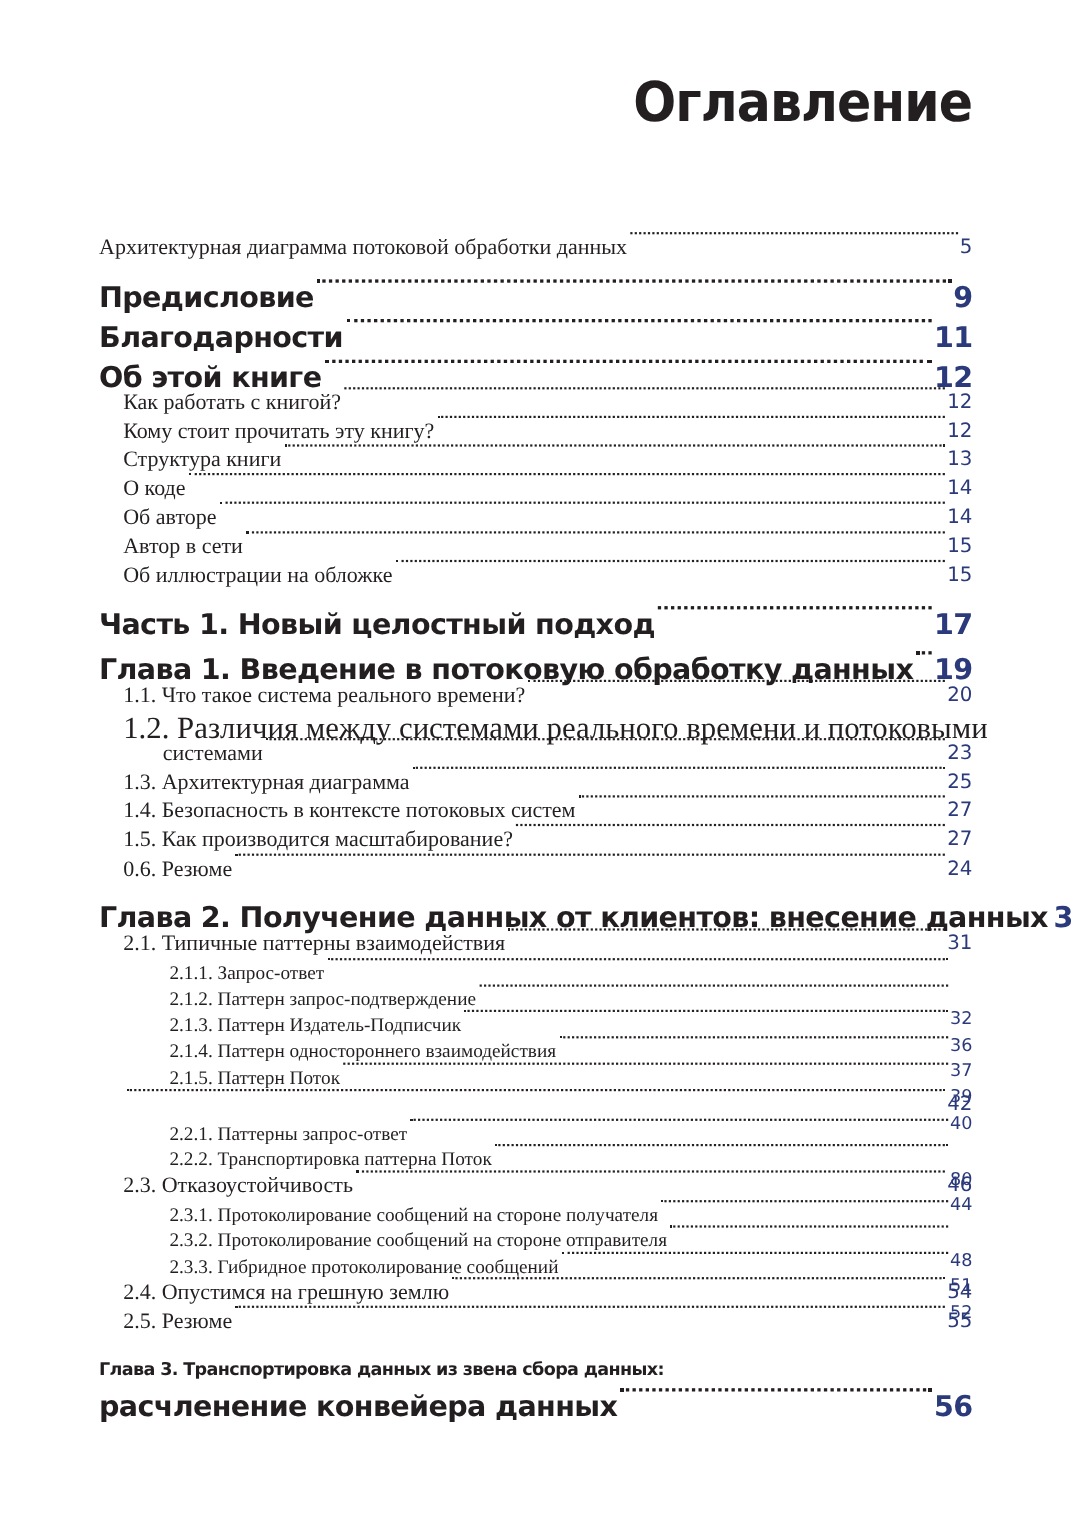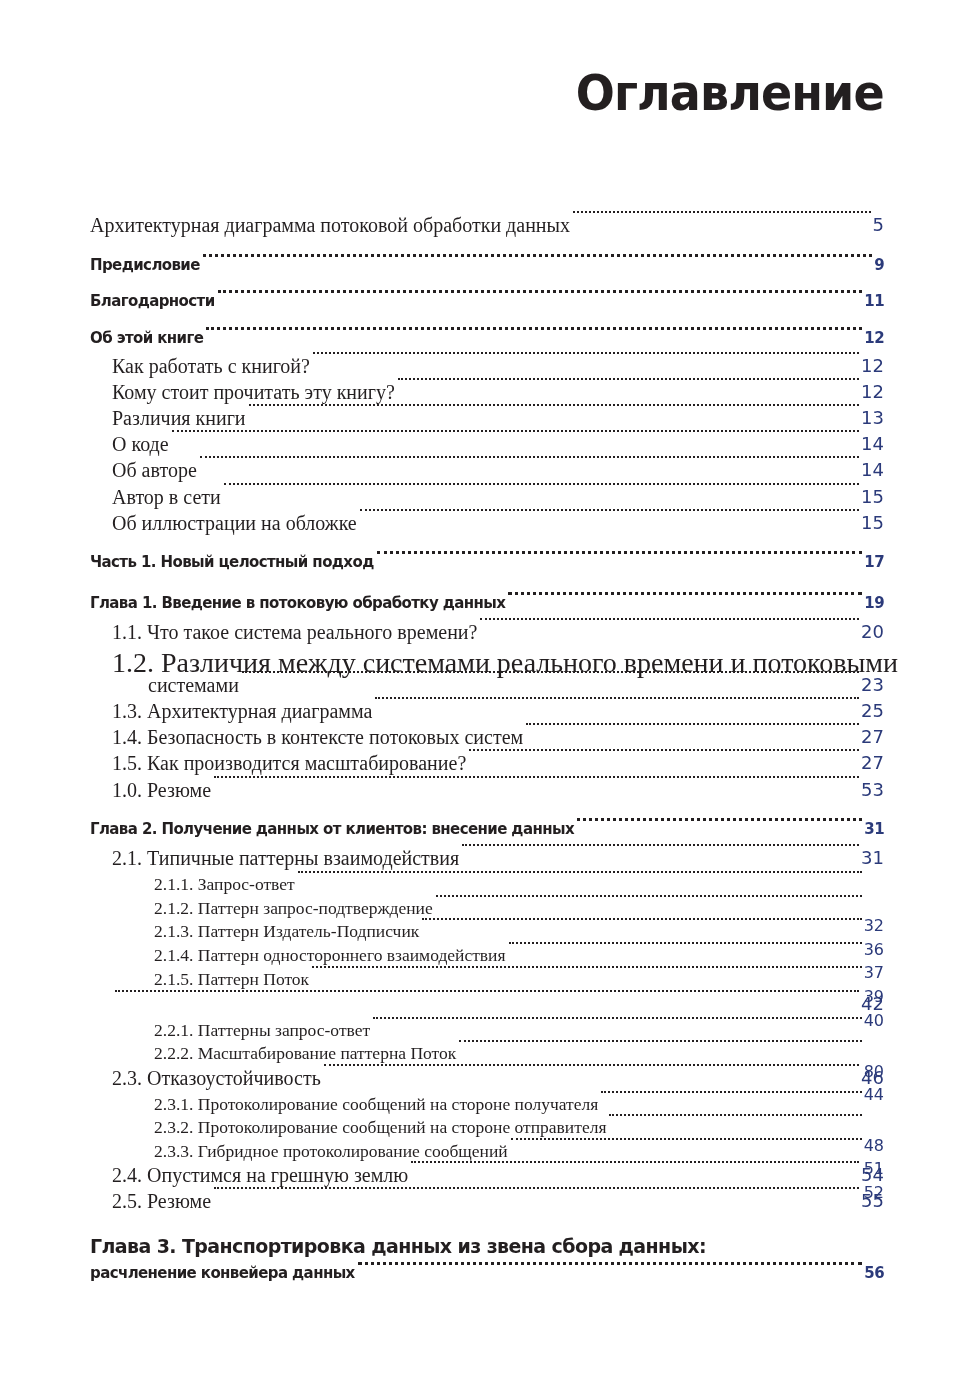--- a/index.html
+++ b/index.html
@@ -16,31 +16,31 @@
     display: flex; align-items: flex-start; white-space: nowrap;
   }
   .entry .label { flex: 0 0 auto; }
   .entry .leader {
     flex: 1 1 auto; overflow: hidden; margin: 0 2px 0 3px;
     border-bottom: 2px dotted #231f20; height: 0; align-self: baseline;
     position: relative; top: -3px;
   }
   .entry .page { flex: 0 0 auto; color: #2b3a7a; }
   .lvl-preface { font-family: "Liberation Serif", serif; font-size: 20px; }
-  .lvl-top { font-family: "DejaVu Sans", sans-serif; font-weight: bold; font-size: 15px; letter-spacing: -0.6px; }
+  .lvl-top { font-family: "DejaVu Sans", sans-serif; font-weight: bold; font-size: 26px; letter-spacing: -0.6px; }
   .lvl-top .page { font-weight: bold; }
   .lvl-top .leader { border-bottom: 3px dotted #231f20; top: -2px; }
   .lvl-1 { font-family: "Liberation Serif", serif; font-size: 20px; padding-left: 22px; box-sizing: border-box; }
   .lvl-1 .page { font-family: "DejaVu Sans", sans-serif; font-size: 18px; }
   .lvl-2 { font-family: "Liberation Serif", serif; font-size: 17.5px; padding-left: 64px; box-sizing: border-box; }
   .lvl-2 .page { font-family: "DejaVu Sans", sans-serif; font-size: 16px; margin-top: 42px; }
   .lvl-preface .page { font-family: "DejaVu Sans", sans-serif; font-size: 18px; }
   .wrap-first { position: absolute; left: 22px; font-family: "Liberation Serif", serif; font-size: 28px; white-space: nowrap; }
   .indent-cont { padding-left: 58px; }
-  .wrap-title-line { position: absolute; left: 0; font-family: "DejaVu Sans", sans-serif; font-weight: bold; font-size: 19px; letter-spacing: -0.6px; white-space: nowrap; }
+  .wrap-title-line { position: absolute; left: 0; font-family: "DejaVu Sans", sans-serif; font-weight: bold; font-size: 16px; letter-spacing: -0.6px; white-space: nowrap; }
 </style>
 </head>
 <body>
 
 <h1 class="page-title">Оглавление</h1>
 
 <div class="toc">
 
   <div class="entry lvl-preface" style="top:214px">
     <span class="label">Архитектурная диаграмма потоковой обработки данных</span>
@@ -70,21 +70,21 @@
     <span class="label">Как работать с книгой?</span>
     <span class="leader"></span>
     <span class="page">12</span>
   </div>
   <div class="entry lvl-1" style="top:381px">
     <span class="label">Кому стоит прочитать эту книгу?</span>
     <span class="leader"></span>
     <span class="page">12</span>
   </div>
   <div class="entry lvl-1" style="top:407px">
-    <span class="label">Различия книги</span>
+    <span class="label">Структура книги</span>
     <span class="leader"></span>
     <span class="page">13</span>
   </div>
   <div class="entry lvl-1" style="top:433px">
     <span class="label">О коде</span>
     <span class="leader"></span>
     <span class="page">14</span>
   </div>
   <div class="entry lvl-1" style="top:459px">
     <span class="label">Об авторе</span>
@@ -133,23 +133,23 @@
     <span class="label">1.4. Безопасность в контексте потоковых систем</span>
     <span class="leader"></span>
     <span class="page">27</span>
   </div>
   <div class="entry lvl-1" style="top:752px">
     <span class="label">1.5. Как производится масштабирование?</span>
     <span class="leader"></span>
     <span class="page">27</span>
   </div>
   <div class="entry lvl-1" style="top:779px">
-    <span class="label">1.0. Резюме</span>
-    <span class="leader"></span>
-    <span class="page">53</span>
+    <span class="label">0.6. Резюме</span>
+    <span class="leader"></span>
+    <span class="page">24</span>
   </div>
 
   <div class="entry lvl-top" style="top:820px">
     <span class="label">Глава 2. Получение данных от клиентов: внесение данных</span>
     <span class="leader"></span>
     <span class="page">31</span>
   </div>
   <div class="entry lvl-1" style="top:847px">
     <span class="label">2.1. Типичные паттерны взаимодействия</span>
     <span class="leader"></span>
@@ -183,21 +183,21 @@
   <div class="entry lvl-1" style="top:993px">
     <span class="leader"></span>
     <span class="page">42</span>
   </div>
   <div class="entry lvl-2" style="top:1020px">
     <span class="label">2.2.1. Паттерны запрос-ответ</span>
     <span class="leader"></span>
     <span class="page">80</span>
   </div>
   <div class="entry lvl-2" style="top:1043px">
-    <span class="label">2.2.2. Масштабирование паттерна Поток</span>
+    <span class="label">2.2.2. Транспортировка паттерна Поток</span>
     <span class="leader"></span>
     <span class="page">44</span>
   </div>
   <div class="entry lvl-1" style="top:1067px">
     <span class="label">2.3. Отказоустойчивость</span>
     <span class="leader"></span>
     <span class="page">46</span>
   </div>
   <div class="entry lvl-2" style="top:1094px">
     <span class="label">2.3.1. Протоколирование сообщений на стороне получателя</span>

